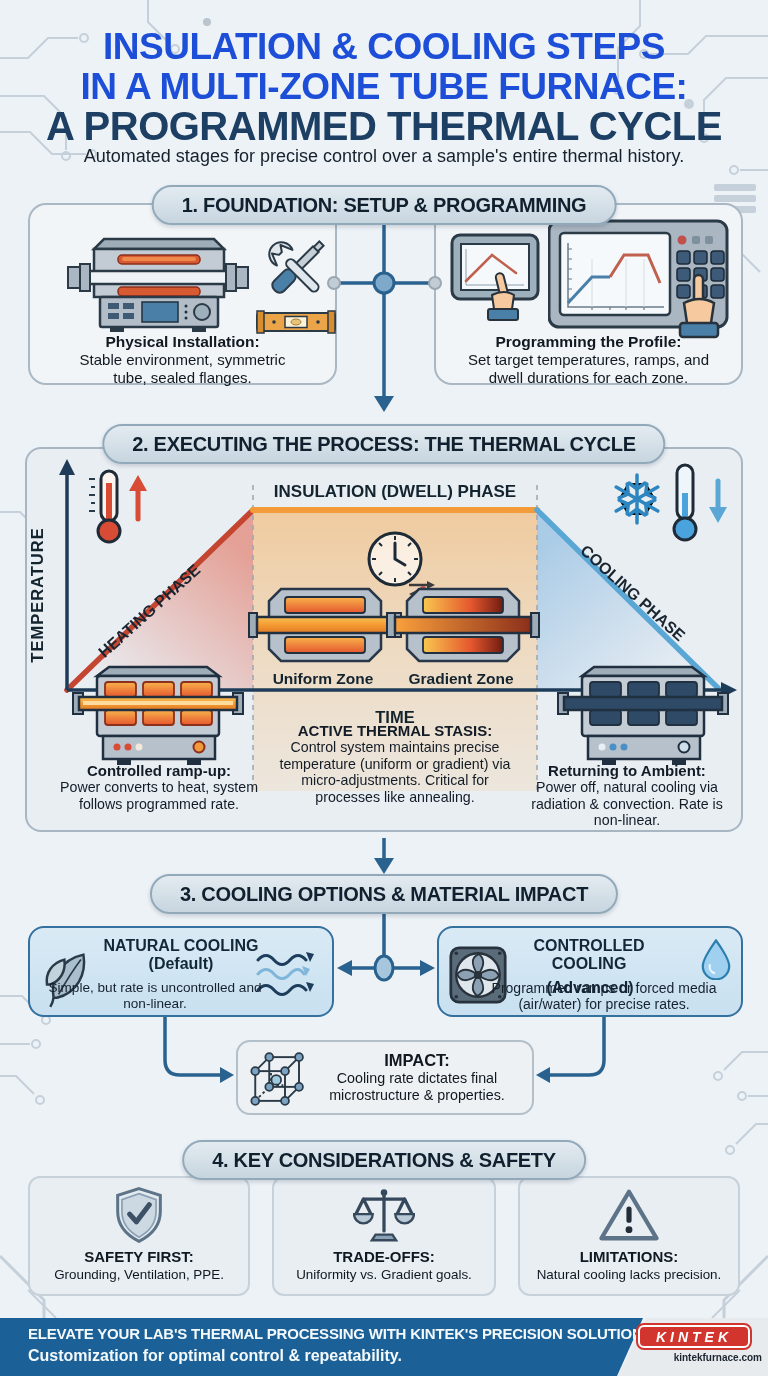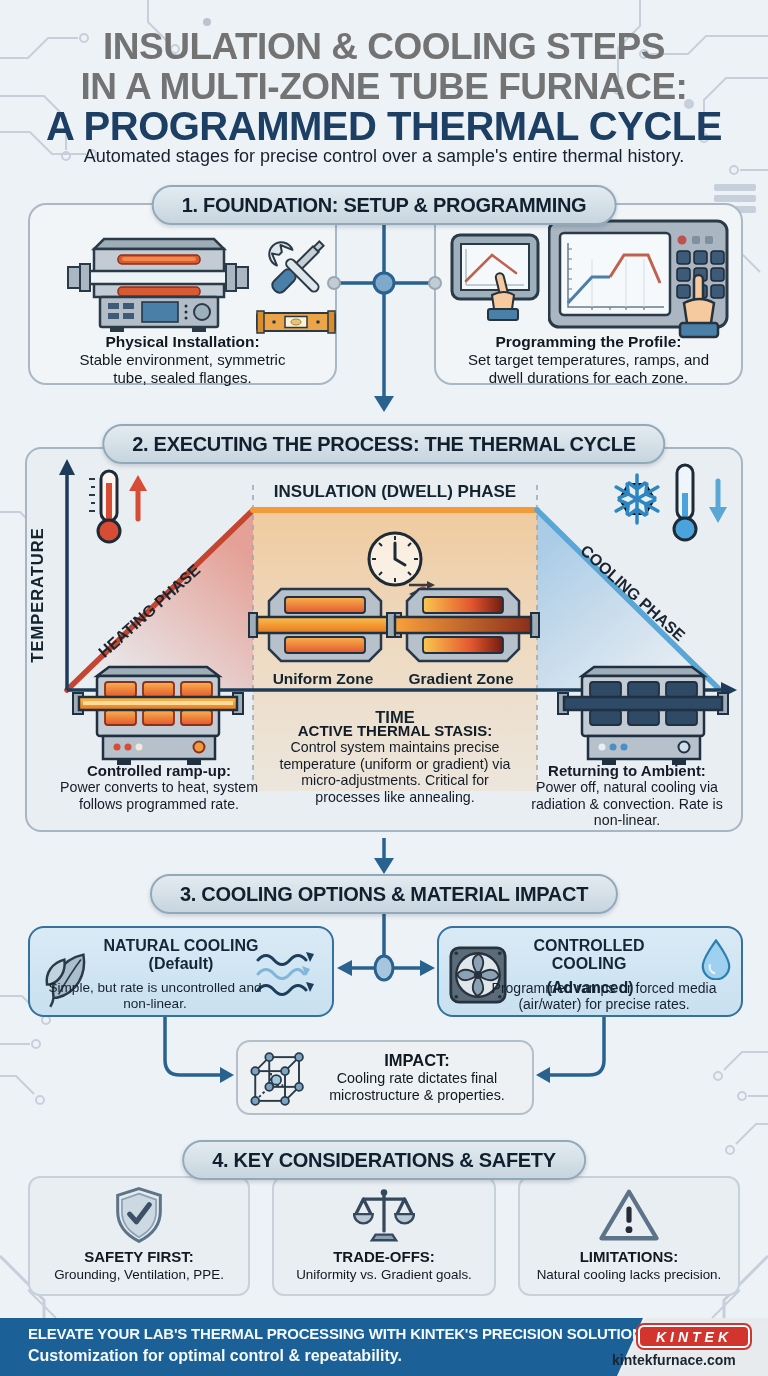--- a/index.html
+++ b/index.html
@@ -3,21 +3,21 @@
 <meta charset="utf-8">
 <style>
   html,body{margin:0;padding:0;background:#dfe6ec;}
   *{box-sizing:border-box;}
   .page{position:relative;width:768px;height:1376px;background:#edf2f7;overflow:hidden;
         font-family:"Liberation Sans",sans-serif;color:#101820;}
   .abs{position:absolute;}
   svg{display:block;}
   
   .title{position:absolute;left:0;width:768px;text-align:center;font-weight:bold;letter-spacing:-0.5px;}
-  .t1,.t2{font-size:37px;color:#737373;}
+  .t1,.t2{font-size:37px;color:#1d4ed8;}
   .t3{font-size:40px;color:#1d3f63;}
   .subtitle{position:absolute;left:0;top:146px;width:768px;text-align:center;font-size:18px;
             font-weight:500;color:#16212c;}
   
   .pill{position:absolute;left:50%;transform:translateX(-50%);height:38px;display:inline-flex;
         align-items:center;padding:18px 28px;white-space:nowrap;border-radius:20px;
         background:linear-gradient(180deg,#e3ebf1,#c7d5df);border:2px solid #92a9ba;
         box-shadow:0 2px 4px rgba(20,40,60,.18);font-weight:bold;font-size:20px;color:#10202e;
         letter-spacing:-0.3px;z-index:4;}
   
@@ -48,22 +48,22 @@
          clip-path:polygon(0 0,643px 0,617px 100%,0 100%);z-index:2;}
   .flight{position:absolute;left:605px;top:1318px;width:163px;height:58px;background:#e8ebee;
           clip-path:polygon(41px 0,163px 0,163px 58px,13px 58px);z-index:2;}
   .ftext{position:absolute;left:28px;top:1325px;z-index:3;color:#f4f9fc;}
   .ftext .l1{font-weight:bold;font-size:15px;letter-spacing:-0.2px;}
   .ftext .l2{font-weight:bold;font-size:16px;margin-top:5px;}
   .logo{position:absolute;left:638px;top:1325px;width:112px;height:23px;background:#d2342e;
         border:2px solid #fff;outline:2px solid #d2342e;border-radius:6px;z-index:3;
         display:flex;align-items:center;justify-content:center;color:#fff;font-weight:bold;
         font-style:italic;font-size:14px;letter-spacing:4px;}
-  .site{position:absolute;left:612px;top:1352px;width:150px;text-align:left;z-index:3;
-        font-size:14px;font-weight:600;color:#1b2530;}
+  .site{position:absolute;left:612px;top:1352px;width:150px;text-align:right;z-index:3;
+        font-size:10px;font-weight:600;color:#1b2530;}
 </style>
 </head>
 <body>
 
 <div class="page">
 
   <svg class="abs" style="left:0;top:0;z-index:0" width="768" height="1376">
     <g stroke="#c6d0da" stroke-width="2" fill="none">
       <path d="M0,58 H28 L48,38 H78"></path>
         <circle cx="84" cy="38" r="4" fill="#edf2f7"></circle>

